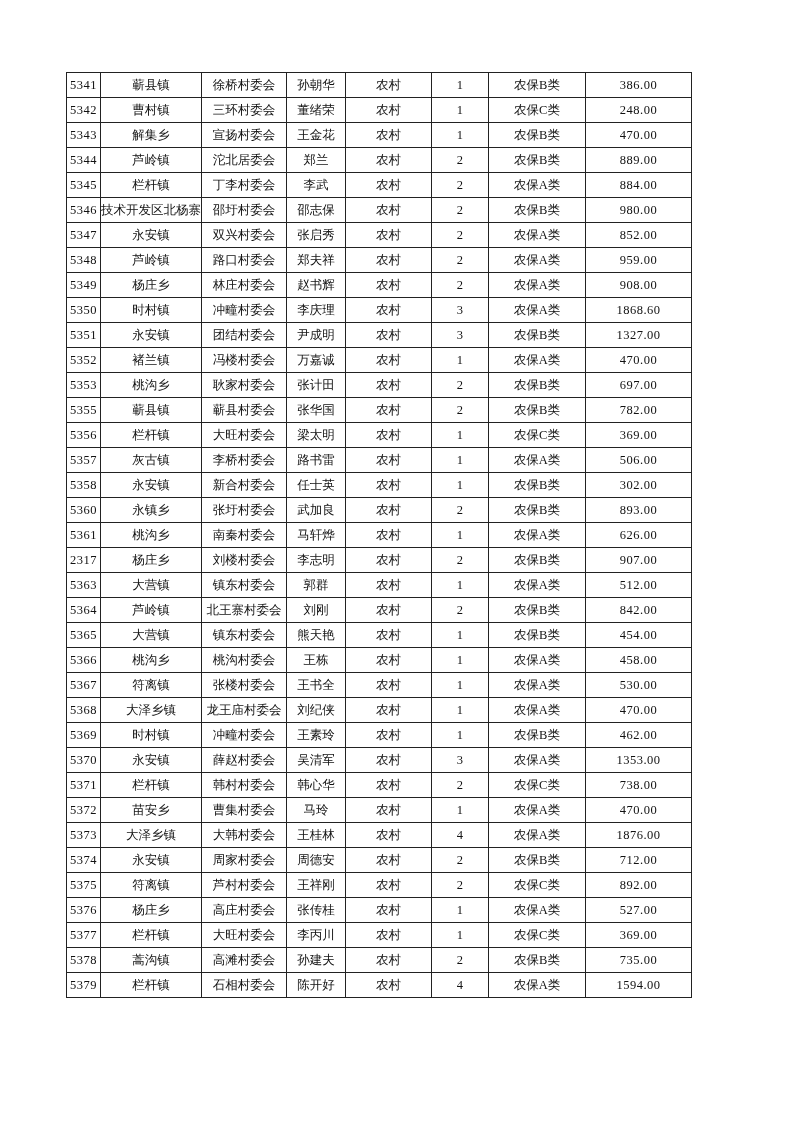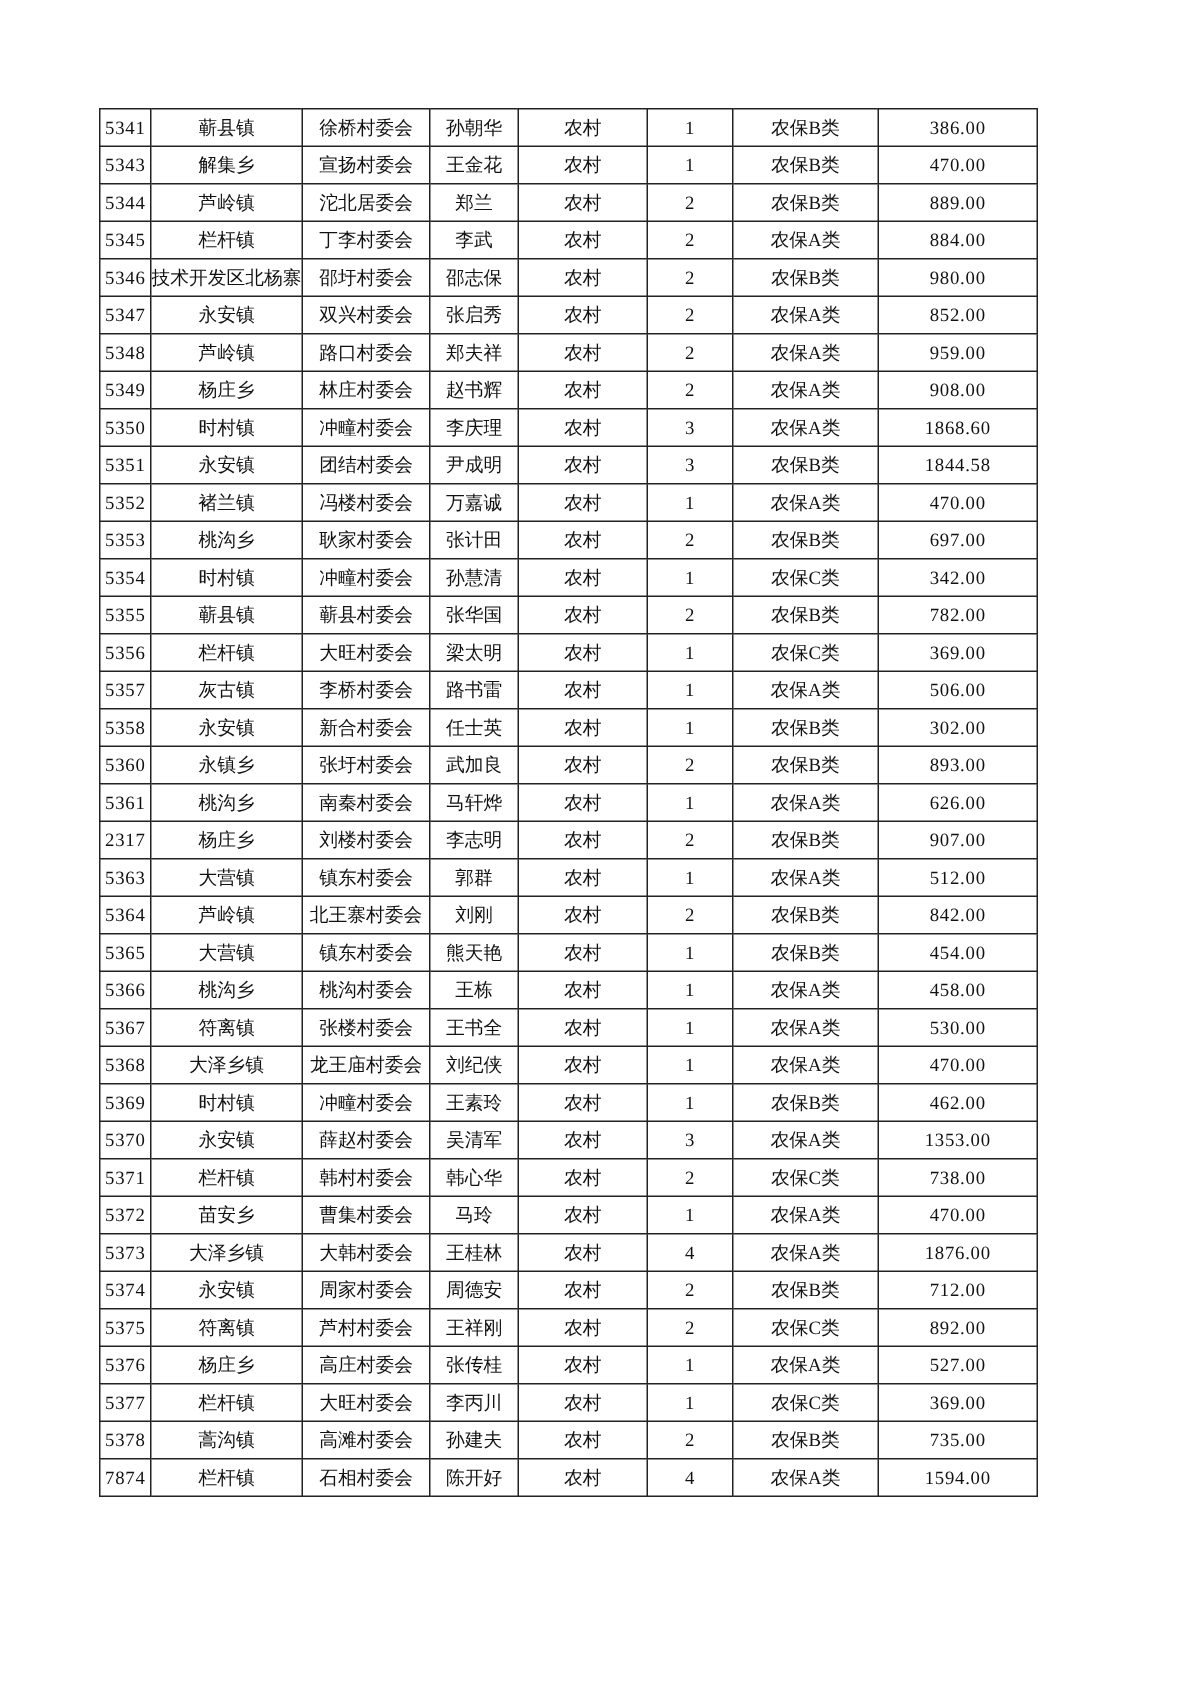--- a/index.html
+++ b/index.html
@@ -53,20 +53,30 @@
           <td class="num">5341</td>
           <td>蕲县镇</td>
           <td>徐桥村委会</td>
           <td>孙朝华</td>
           <td>农村</td>
           <td class="num">1</td>
           <td>农保B类</td>
           <td class="num">386.00</td>
         </tr>
         <tr>
+          <td class="num">5342</td>
+          <td>曹村镇</td>
+          <td>三环村委会</td>
+          <td>董绪荣</td>
+          <td>农村</td>
+          <td class="num">1</td>
+          <td>农保C类</td>
+          <td class="num">248.00</td>
+        </tr>
+        <tr>
           <td class="num">5343</td>
           <td>解集乡</td>
           <td>宣扬村委会</td>
           <td>王金花</td>
           <td>农村</td>
           <td class="num">1</td>
           <td>农保B类</td>
           <td class="num">470.00</td>
         </tr>
         <tr>
@@ -140,21 +150,21 @@
           <td class="num">1868.60</td>
         </tr>
         <tr>
           <td class="num">5351</td>
           <td>永安镇</td>
           <td>团结村委会</td>
           <td>尹成明</td>
           <td>农村</td>
           <td class="num">3</td>
           <td>农保B类</td>
-          <td class="num">1844.58</td>
+          <td class="num">1327.00</td>
         </tr>
         <tr>
           <td class="num">5352</td>
           <td>褚兰镇</td>
           <td>冯楼村委会</td>
           <td>万嘉诚</td>
           <td>农村</td>
           <td class="num">1</td>
           <td>农保A类</td>
           <td class="num">470.00</td>
@@ -163,30 +173,20 @@
           <td class="num">5353</td>
           <td>桃沟乡</td>
           <td>耿家村委会</td>
           <td>张计田</td>
           <td>农村</td>
           <td class="num">2</td>
           <td>农保B类</td>
           <td class="num">697.00</td>
         </tr>
         <tr>
-          <td class="num">5354</td>
-          <td>时村镇</td>
-          <td>冲疃村委会</td>
-          <td>孙慧清</td>
-          <td>农村</td>
-          <td class="num">1</td>
-          <td>农保C类</td>
-          <td class="num">342.00</td>
-        </tr>
-        <tr>
           <td class="num">5355</td>
           <td>蕲县镇</td>
           <td>蕲县村委会</td>
           <td>张华国</td>
           <td>农村</td>
           <td class="num">2</td>
           <td>农保B类</td>
           <td class="num">782.00</td>
         </tr>
         <tr>
@@ -403,21 +403,21 @@
           <td class="num">5378</td>
           <td>蒿沟镇</td>
           <td>高滩村委会</td>
           <td>孙建夫</td>
           <td>农村</td>
           <td class="num">2</td>
           <td>农保B类</td>
           <td class="num">735.00</td>
         </tr>
         <tr>
-          <td class="num">7874</td>
+          <td class="num">5379</td>
           <td>栏杆镇</td>
           <td>石相村委会</td>
           <td>陈开好</td>
           <td>农村</td>
           <td class="num">4</td>
           <td>农保A类</td>
           <td class="num">1594.00</td>
         </tr>
       </tbody>
   </table>

